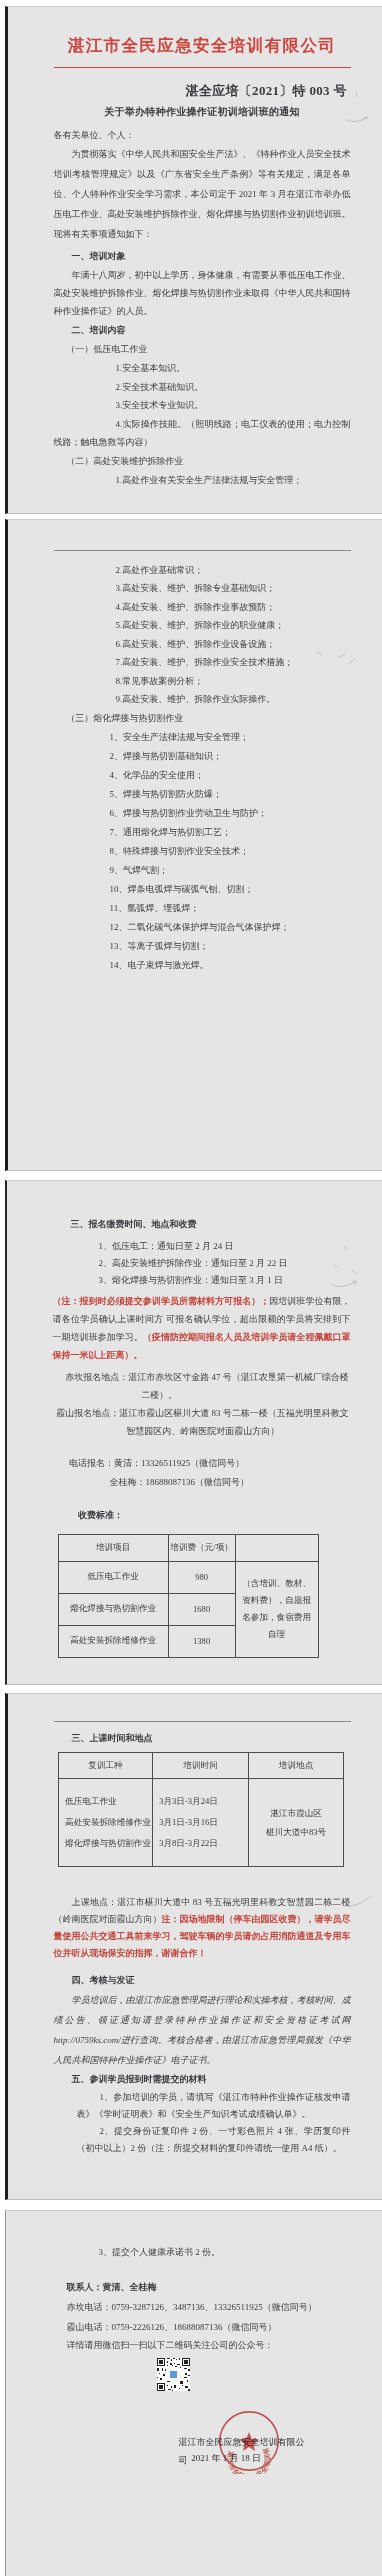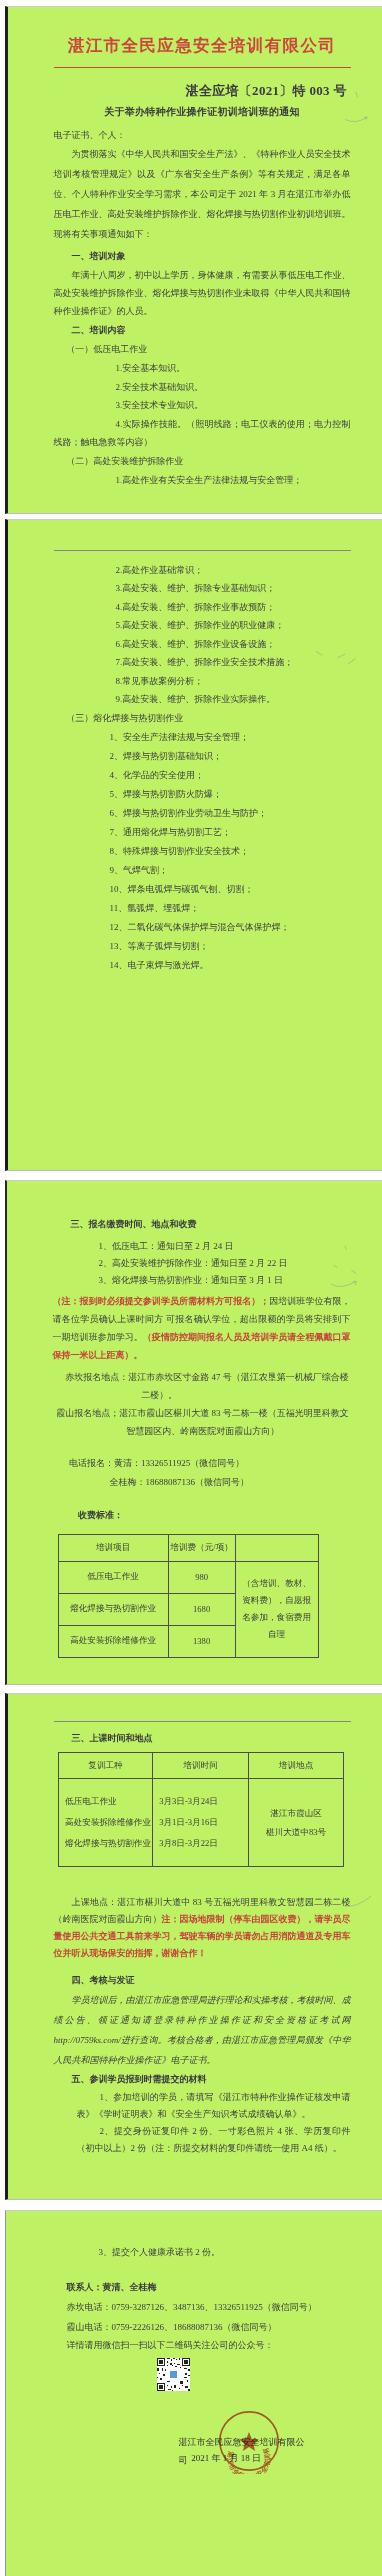--- a/index.html
+++ b/index.html
@@ -1,18 +1,18 @@
 <!DOCTYPE html>
 <html lang="zh" style="font-size:10.2px"><head>
 <meta charset="utf-8">
 <style>
   html,body{margin:0;padding:0;background:#ffffff;}
   .canvas{position:relative;width:382px;height:2576px;background:#ffffff;overflow:hidden;
           font-family:"Liberation Serif","DejaVu Serif",serif;color:#3b3b40;}
-  .page{position:relative;box-sizing:border-box;margin-left:4.5px;width:378px;background:#bef264;
+  .page{position:relative;box-sizing:border-box;margin-left:4.5px;width:378px;background:#e5e5e5;
         border-top:0.6px solid #c9ccd1;border-bottom:0.6px solid #b9bcc2;overflow:hidden;
         padding:0 32px 16px 46px;font-size:9px;}
   .p1{height:508px;margin-top:6.4px;border-left:3.2px solid #1f1f24;}
   .p2{height:652px;margin-top:4.5px;border-left:3.2px solid #1a1a1f;}
   .p3{height:505px;margin-top:9.6px;border-left:2.5px solid #27272c;}
   .p4{height:507px;margin-top:7.6px;border-left:3.2px solid #1d1d22;}
   .p5{height:412px;margin-top:10.2px;border-left:1.9px solid #8f939a;padding-left:47px;}
   .company{margin-top:28px;text-align:center;font-size:16.6px;font-weight:bold;letter-spacing:1.3px;color:#cd453c;}
   .redline{height:1.3px;background:#cd453c;margin-top:9.6px;}
   .docno{margin-top:14px;text-align:right;padding-right:3.8px;font-weight:bold;font-size:13px;letter-spacing:0.3px;}
@@ -62,21 +62,21 @@
 </head>
 <body>
 
 <div class="canvas">
 
   <div class="page p1">
     <div class="company">湛江市全民应急安全培训有限公司</div>
     <div class="redline"></div>
     <div class="docno">湛全应培〔2021〕特 003 号</div>
     <div class="doctitle">关于举办特种作业操作证初训培训班的通知</div>
-    <div class="salut">电子证书、个人：</div>
+    <div class="salut">各有关单位、个人：</div>
     <div class="para">为贯彻落实《中华人民共和国安全生产法》、《特种作业人员安全技术培训考核管理规定》以及《广东省安全生产条例》等有关规定，满足各单位、个人特种作业安全学习需求，本公司定于 2021 年 3 月在湛江市举办低压电工作业、高处安装维护拆除作业、熔化焊接与热切割作业初训培训班。现将有关事项通知如下：</div>
     <div class="sec" style="margin-top:1.9px;">一、培训对象</div>
     <div class="para" style="line-height:18px;">年满十八周岁，初中以上学历，身体健康，有需要从事低压电工作业、高处安装维护拆除作业、熔化焊接与热切割作业未取得《中华人民共和国特种作业操作证》的人员。</div>
     <div class="sec">二、培训内容</div>
     <div class="grp">（一）低压电工作业</div>
     <div class="num1">1.安全基本知识。</div>
     <div class="num1">2.安全技术基础知识。</div>
     <div class="num1">3.安全技术专业知识。</div>
     <div class="num1w">4.实际操作技能。（照明线路；电工仪表的使用；电力控制线路；触电急救等内容）</div>
     <div class="grp">（二）高处安装维护拆除作业</div>

